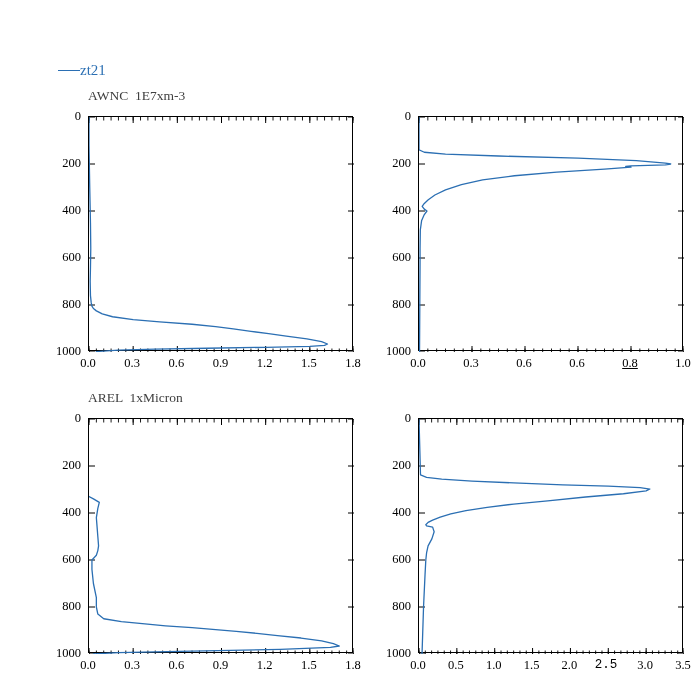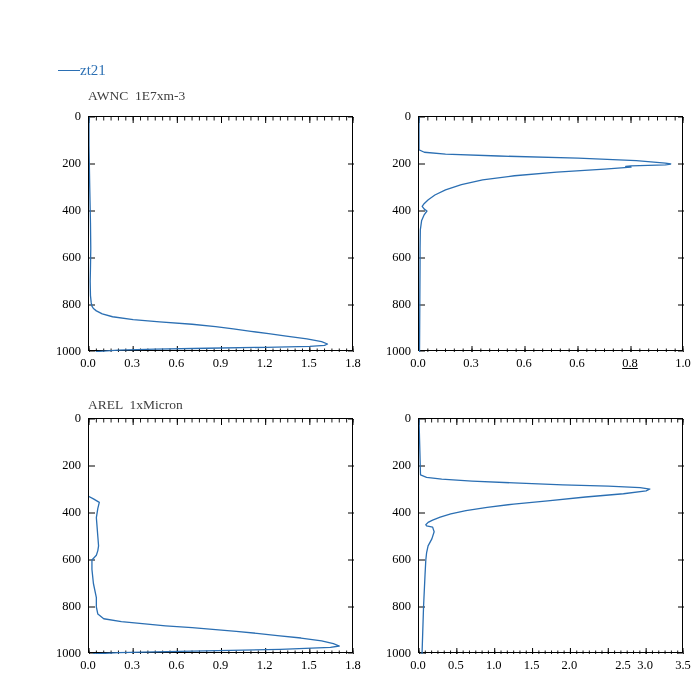--- a/index.html
+++ b/index.html
@@ -319,21 +319,21 @@
       <div class="ylabel" style="left: 0px; width: 51px; top: 216px;">800</div>
       <div class="ylabel" style="left: 0px; width: 51px; top: 263px;">1000</div>
       <div class="xlabel" style="left: 58px; top: 268px;">0.0</div>
       <div class="xlabel" style="left: 111px; top: 268px;">0.3</div>
       <div class="xlabel" style="left: 164px; top: 268px;">0.6</div>
       <div class="xlabel" style="left: 217px; top: 268px;">0.6</div>
       <div class="xlabel" style="left: 270px; top: 268px; text-decoration: underline;">0.8</div>
       <div class="xlabel" style="left: 323px; top: 268px;">1.0</div>
     </div>
   <div class="panel" id="panel2" style="left: 30px; top: 390px; width: 337px; height: 293px;">
-      <div class="panel-title" style="left: 58px; width: 265px; margin-top: 7px;">AREL  1xMicron</div>
+      <div class="panel-title" style="left: 58px; width: 265px;">AREL  1xMicron</div>
       <div class="plot" style="left: 58px; top: 28px; width: 265px; height: 235px;">
         <svg width="265" height="235">
           <line x1="0" x2="0" y1="0" y2="6" stroke="#000" stroke-width="1"></line>
           <line x1="0" x2="0" y1="229" y2="235" stroke="#000" stroke-width="1"></line>
           <line x1="44.166666666666664" x2="44.166666666666664" y1="0" y2="6" stroke="#000" stroke-width="1"></line>
           <line x1="44.166666666666664" x2="44.166666666666664" y1="229" y2="235" stroke="#000" stroke-width="1"></line>
           <line x1="88.33333333333333" x2="88.33333333333333" y1="0" y2="6" stroke="#000" stroke-width="1"></line>
           <line x1="88.33333333333333" x2="88.33333333333333" y1="229" y2="235" stroke="#000" stroke-width="1"></line>
           <line x1="132.5" x2="132.5" y1="0" y2="6" stroke="#000" stroke-width="1"></line>
           <line x1="132.5" x2="132.5" y1="229" y2="235" stroke="#000" stroke-width="1"></line>
@@ -570,18 +570,18 @@
       <div class="ylabel" style="left: 0px; width: 51px; top: 75px;">200</div>
       <div class="ylabel" style="left: 0px; width: 51px; top: 122px;">400</div>
       <div class="ylabel" style="left: 0px; width: 51px; top: 169px;">600</div>
       <div class="ylabel" style="left: 0px; width: 51px; top: 216px;">800</div>
       <div class="ylabel" style="left: 0px; width: 51px; top: 263px;">1000</div>
       <div class="xlabel" style="left: 58px; top: 268px;">0.0</div>
       <div class="xlabel" style="left: 95.8571px; top: 268px;">0.5</div>
       <div class="xlabel" style="left: 133.714px; top: 268px;">1.0</div>
       <div class="xlabel" style="left: 171.571px; top: 268px;">1.5</div>
       <div class="xlabel" style="left: 209.429px; top: 268px;">2.0</div>
-      <div class="xlabel" style="left: 263px; top: 268px;">2.5</div>
+      <div class="xlabel" style="left: 246px; top: 268px; font-family: Liberation Mono, monospace;">2.5</div>
       <div class="xlabel" style="left: 285.143px; top: 268px;">3.0</div>
       <div class="xlabel" style="left: 323px; top: 268px;">3.5</div>
     </div>
 
 </div>
 
 </body></html>

